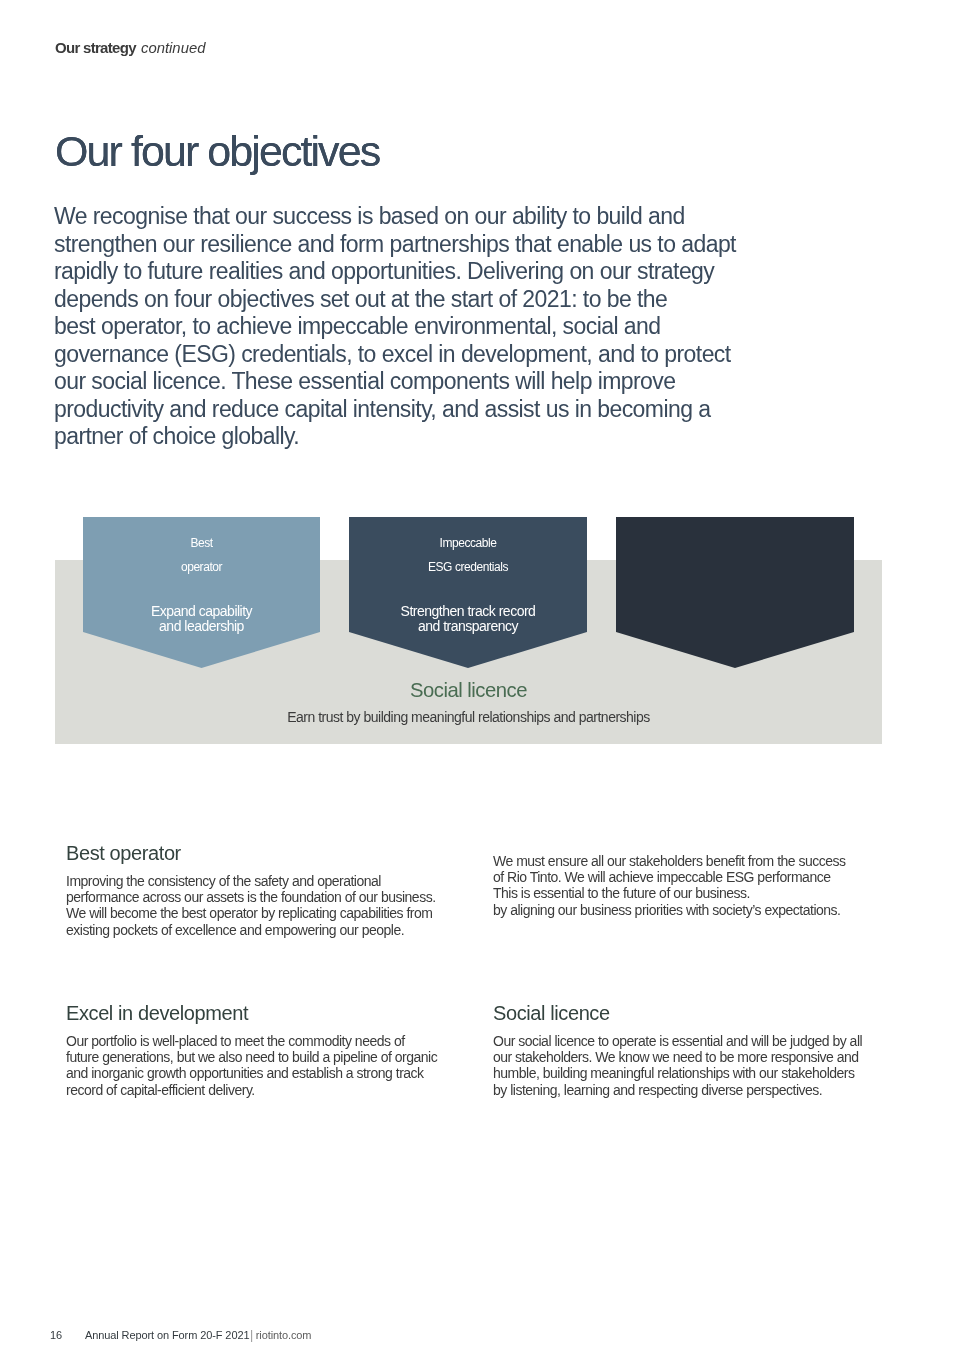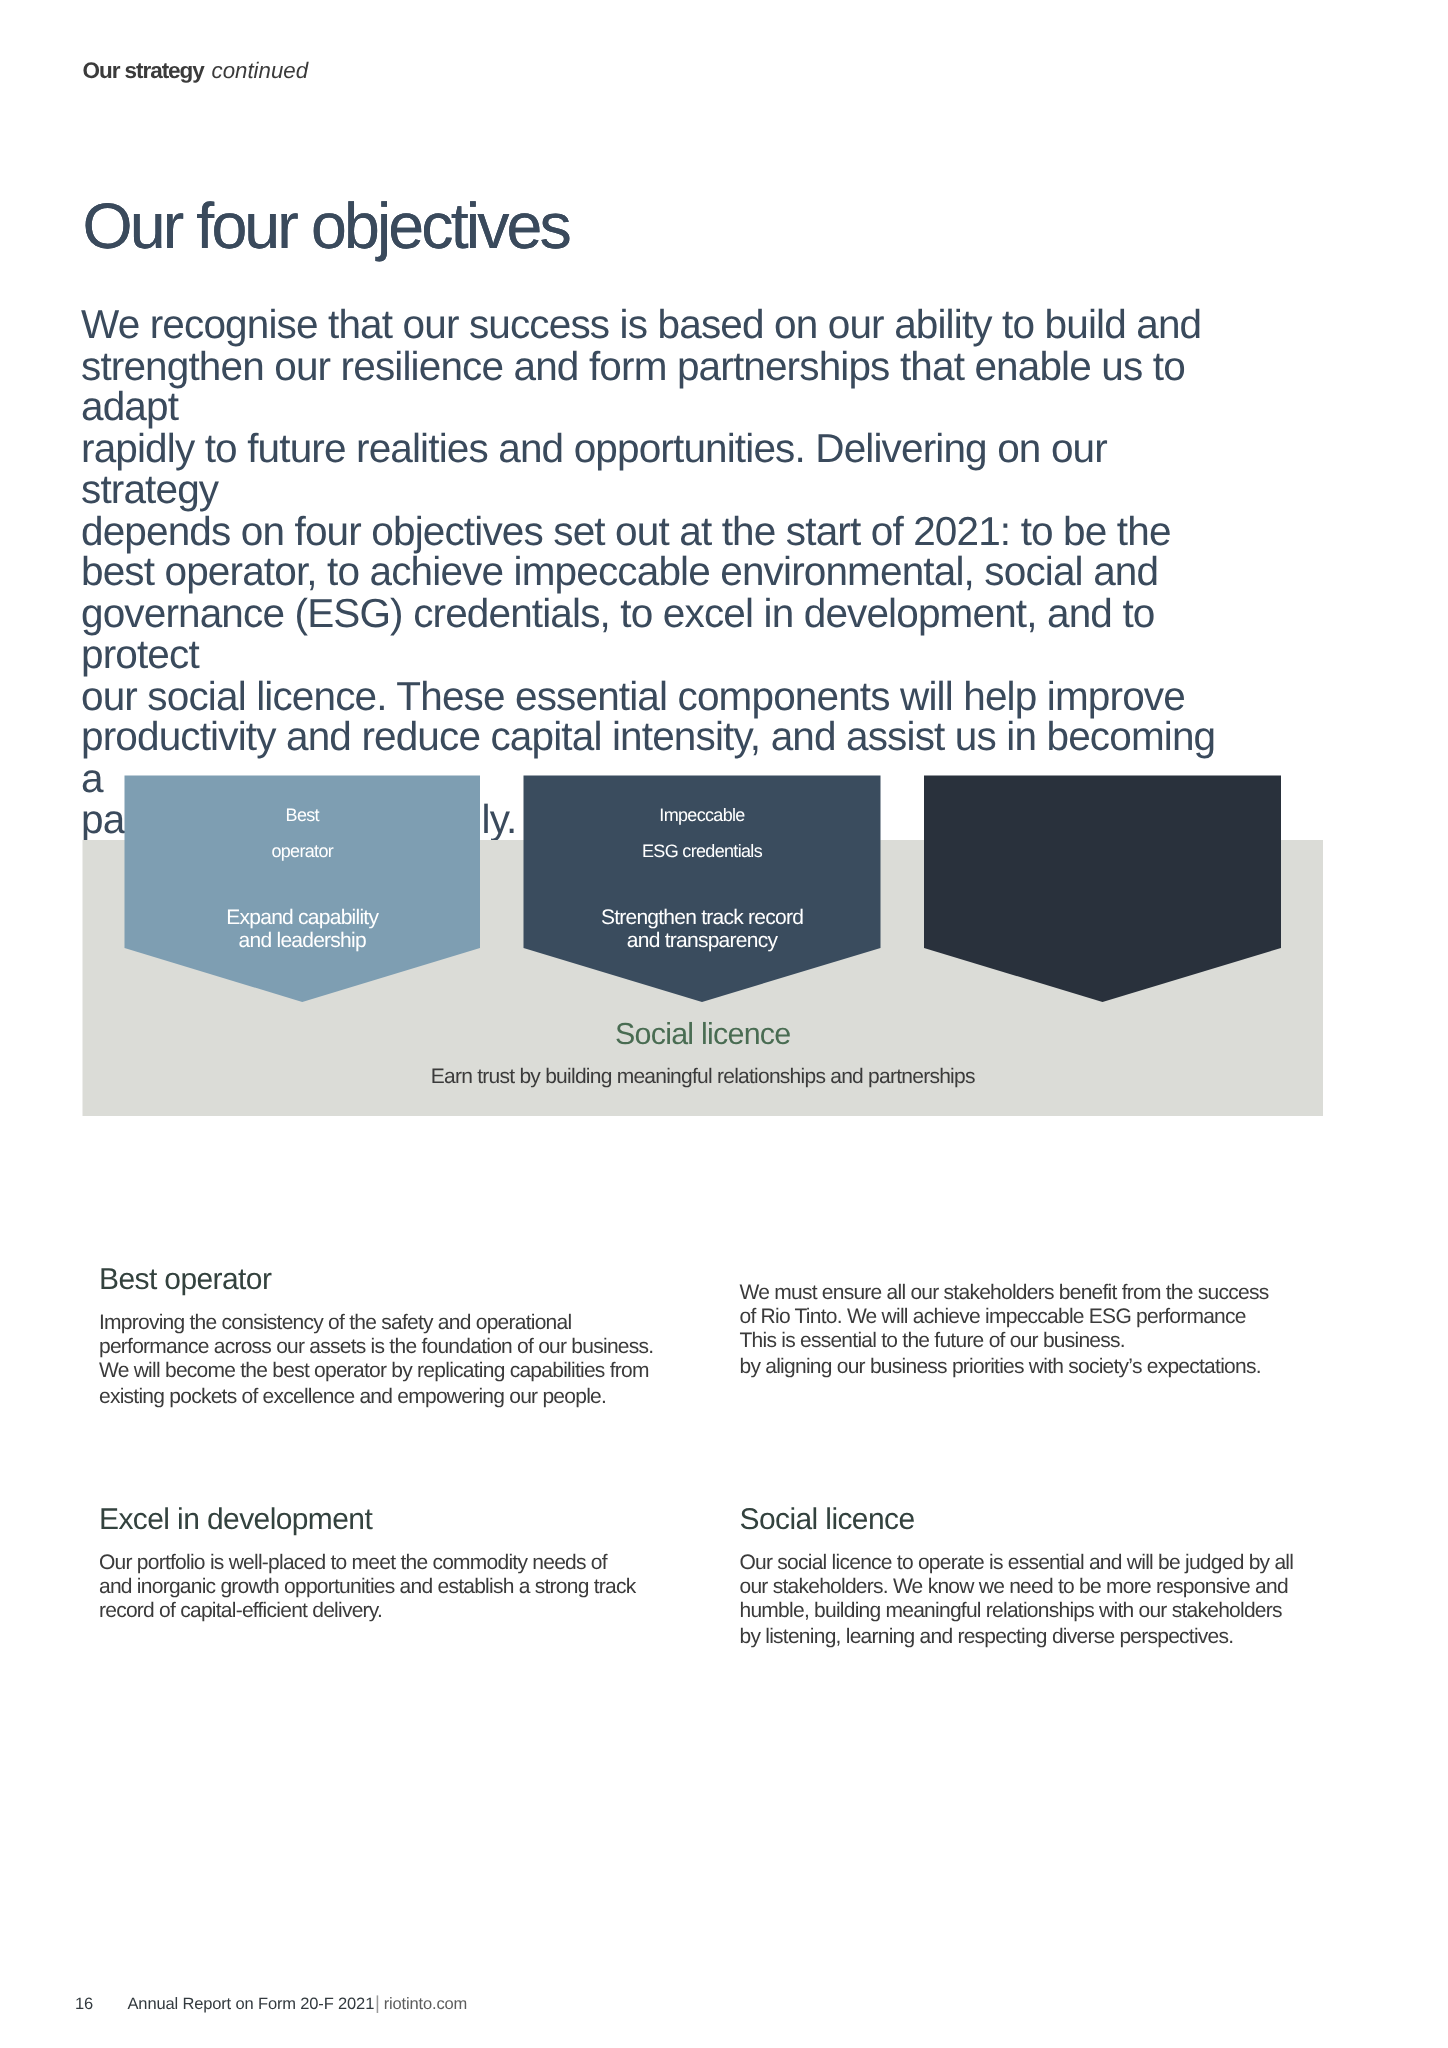--- a/index.html
+++ b/index.html
@@ -28,21 +28,21 @@
     position:absolute; left:55px; top:130px;
     font-size:43px; font-weight:400; color:#3a4a5c;
     letter-spacing:-1.93px; white-space:nowrap;
     line-height:42px;
     text-shadow:0 0 0.4px currentColor;
   }
 
   
   .intro {
     position:absolute; left:54px; top:203px; width:760px;
-    font-size:27px; line-height:27.5px; color:#3a4a5c;
+    font-size:23px; line-height:27.5px; color:#3a4a5c;
     letter-spacing:-0.57px;
   }
 
   
   .diagram { position:absolute; left:0px; top:0px; width:965px; height:1365px; pointer-events:none; }
   .band { position:absolute; left:55px; top:560px; width:827px; height:184px; background:#dbdcd7; }
 
   .chev { position:absolute; color:#ffffff; text-align:center; }
   .chev .ttl { font-size:12px; line-height:23.9px; font-weight:400; letter-spacing:-0.45px; }
   .chev .sub { margin-top:24px; font-size:14px; line-height:15.5px; letter-spacing:-0.5px; }
@@ -137,20 +137,21 @@
         <div>We must ensure all our stakeholders benefit from the success</div>
         <div>of Rio Tinto. We will achieve impeccable ESG performance</div>
         <div>This is essential to the future of our business.</div>
         <div>by aligning our business priorities with society’s expectations.</div>
       </div>
   </div>
   <div class="sec" id="s2" style="left:54px; top:1003px;">
     <div class="h" style="color: rgb(51, 66, 62);">Excel in development</div>
     <div class="p" id="sp2" style="color: rgb(59, 59, 59);">
         <div>Our portfolio is well-placed to meet the commodity needs of</div>
+        <div>future generations, but we also need to build a pipeline of organic</div>
         <div>and inorganic growth opportunities and establish a strong track</div>
         <div>record of capital-efficient delivery.</div>
       </div>
   </div>
   <div class="sec" id="s3" style="left:481px; top:1003px;">
     <div class="h" style="color: rgb(51, 66, 62);">Social licence</div>
     <div class="p" id="sp3" style="color: rgb(59, 59, 59);">
         <div>Our social licence to operate is essential and will be judged by all</div>
         <div>our stakeholders. We know we need to be more responsive and</div>
         <div>humble, building meaningful relationships with our stakeholders</div>

